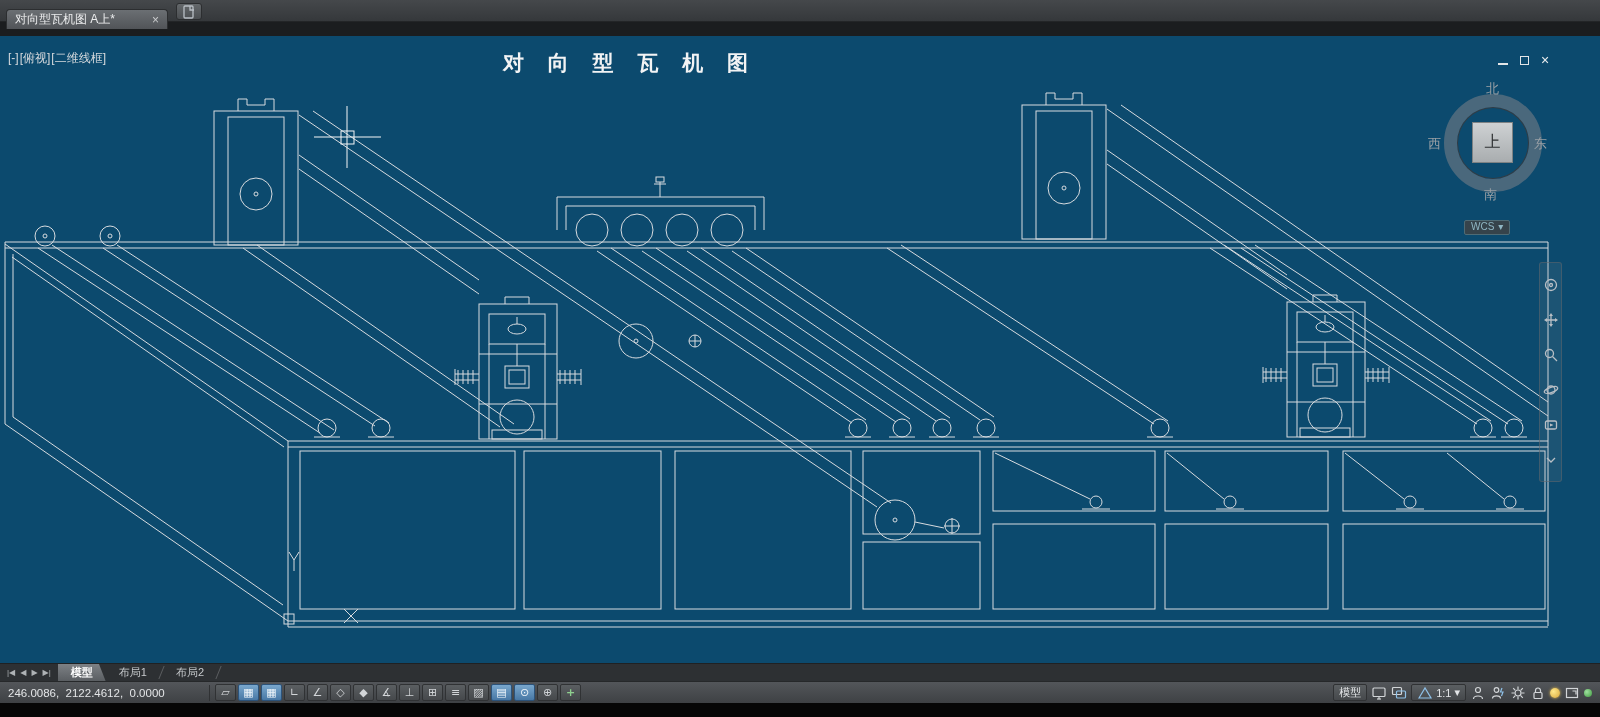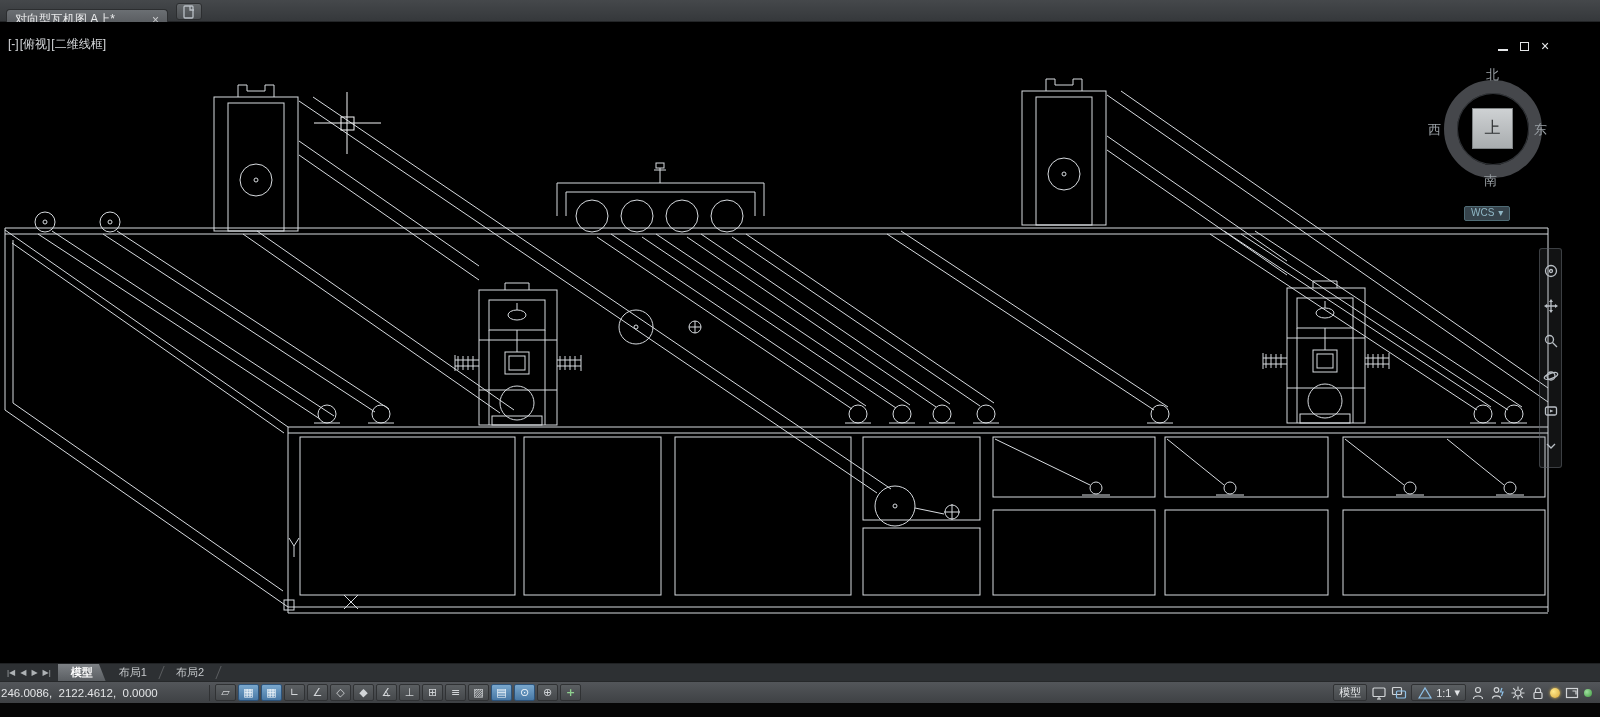--- a/index.html
+++ b/index.html
@@ -7,21 +7,21 @@
   .app{position:relative;width:1600px;height:717px;background:#1b1d1f}
 
   
   .tabbar{position:absolute;left:0;top:0;width:100%;height:22px;background:linear-gradient(#45484b,#35383b);border-bottom:1px solid #232527}
   .dtab{position:absolute;left:6px;top:9px;height:20px;width:162px;display:flex;align-items:center;gap:6px;padding:0 8px;background:linear-gradient(#6b6f73,#515458);border:1px solid #2c2e30;border-bottom:none;border-radius:4px 4px 0 0;color:#ebeced;font-size:12px;white-space:nowrap}
   .dtab .ttl{overflow:hidden;text-overflow:ellipsis}
   .dtab .close{margin-left:auto;color:#c9cbcd;font-size:12px}
   .aux-btn{position:absolute;left:176px;top:3px;width:26px;height:17px;background:linear-gradient(#64686b,#4b4e51);border:1px solid #2c2e30;border-radius:3px;display:flex;align-items:center;justify-content:center}
 
   
-  .canvas{position:absolute;left:0;top:22px;width:1600px;height:641px;background:#000000;overflow:hidden}
+  .canvas{position:absolute;left:0;top:36px;width:1600px;height:641px;background:#0c4a6e;overflow:hidden}
   svg.cad{position:absolute;left:0;top:0}
   .vplabel{position:absolute;left:8px;top:14px;color:#d8dbde;font-size:12px}
   .vplabel span{margin-right:1px;cursor:default}
   .cad-title{position:absolute;left:420px;top:13px;width:420px;text-align:center;color:#f2f3f4;font-size:21px;font-weight:bold;letter-spacing:9px;white-space:nowrap}
   .winctl{position:absolute;left:1498px;top:16px;display:flex;gap:12px;align-items:center;height:16px}
   .wc-min{width:10px;height:2px;background:#e3e5e7;margin-top:8px}
   .wc-res{width:9px;height:9px;border:1.5px solid #e3e5e7}
   .wc-close{color:#eceeef;font-size:14px;line-height:14px}
 
   
@@ -40,21 +40,21 @@
   
   .ltabbar{position:absolute;left:0;top:663px;width:100%;height:18px;background:#2d3033;border-top:1px solid #1f2123;display:flex;align-items:center;font-size:11px;color:#c2c6c9}
   .lnav{display:flex;gap:1px;padding:0 5px;color:#aeb2b5;font-size:8px}
   .lnav span{padding:0 2px}
   .ltab{position:relative;padding:0 13px;height:18px;line-height:17px;color:#c6c9cc;font-size:11px}
   .ltab.active{background:linear-gradient(#7d8185,#585c60);color:#fff;font-weight:bold;clip-path:polygon(0 0,calc(100% - 7px) 0,100% 100%,0 100%)}
   .lsep{width:1px;height:13px;background:#5b5e61;transform:skewX(-22deg);margin:0 1px}
 
   
   .statusbar{position:absolute;left:0;top:681px;width:100%;height:22px;background:linear-gradient(#53565a,#3e4144);border-top:1px solid #26282a;display:flex;align-items:center;color:#e3e5e7;font-size:11px}
-  .coords{width:205px;padding-left:1px;font-size:11.5px;white-space:pre}
+  .coords{width:205px;padding-left:8px;font-size:11.5px;white-space:pre}
   .vsep{width:1px;height:16px;background:#303234;margin:0 4px}
   .tgl{width:21px;height:17px;margin:0 1px;display:flex;align-items:center;justify-content:center;font-size:11px;color:#d2d5d8;background:linear-gradient(#5b5f62,#454success84b);background:linear-gradient(#5b5f62,#45484b);border:1px solid #303234;border-radius:2px;font-family:"DejaVu Sans",sans-serif}
   .tgl.on{background:linear-gradient(#79a7cd,#4878a5);border-color:#2c537b;color:#f0f6fb}
   .tgl.plus{color:#8fd08f;font-weight:bold}
   .sb-right{margin-left:auto;display:flex;align-items:center;gap:4px;padding-right:8px}
   .sb-btn{height:17px;padding:0 5px;display:flex;align-items:center;gap:3px;background:linear-gradient(#5b5f62,#45484b);border:1px solid #303234;border-radius:2px;color:#e3e5e7;font-size:11px}
   .sb-ic{width:16px;height:16px}
   .sb-ic *{stroke:#d2d5d8;stroke-width:1.2;fill:none}
   .sb-ic .blue{stroke:#8fc1e8}
   .bulb{width:10px;height:10px;border-radius:50%;background:radial-gradient(circle at 35% 35%,#ffe98a,#d9a73a);box-shadow:0 0 3px #e8c152}
@@ -275,20 +275,21 @@
         <line x1="347" y1="92" x2="347" y2="154"></line>
         <line x1="314" y1="123" x2="381" y2="123"></line>
         <rect x="341" y="117" width="13" height="13"></rect>
       </g>
     </svg>
 
     <div class="vplabel">
       <span>[-]</span><span>[俯视]</span><span>[二维线框]</span>
     </div>
 
+    <div class="cad-title">对 向 型 瓦 机 图</div>
 
     <div class="winctl">
       <span class="wc-min"></span>
       <span class="wc-res"></span>
       <span class="wc-close">×</span>
     </div>
 
     <div class="vc-ring"></div>
     <div class="vc-face">上</div>
     <span class="vc-label vc-n">北</span>

